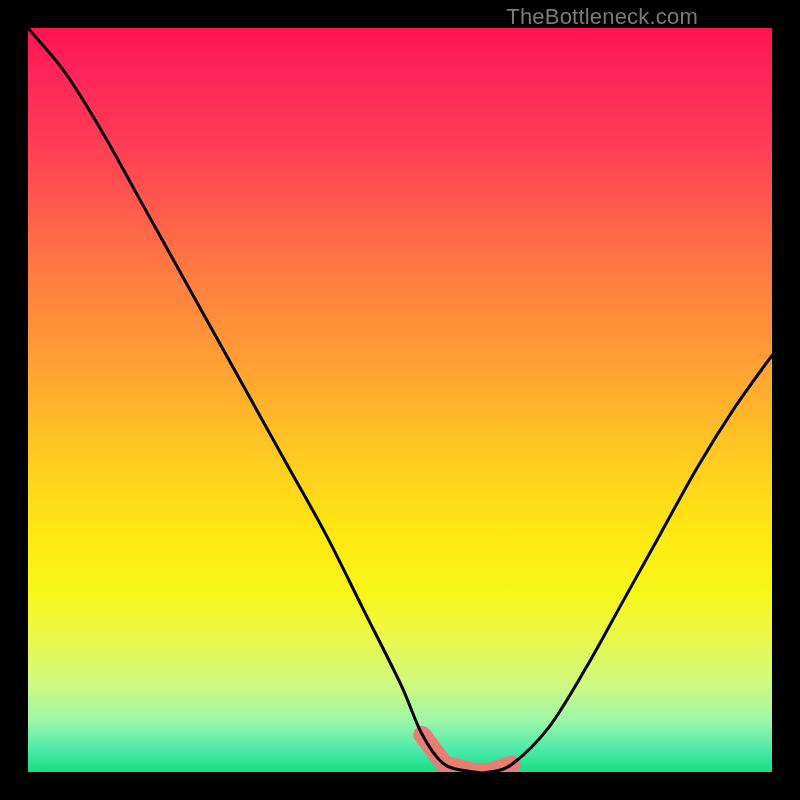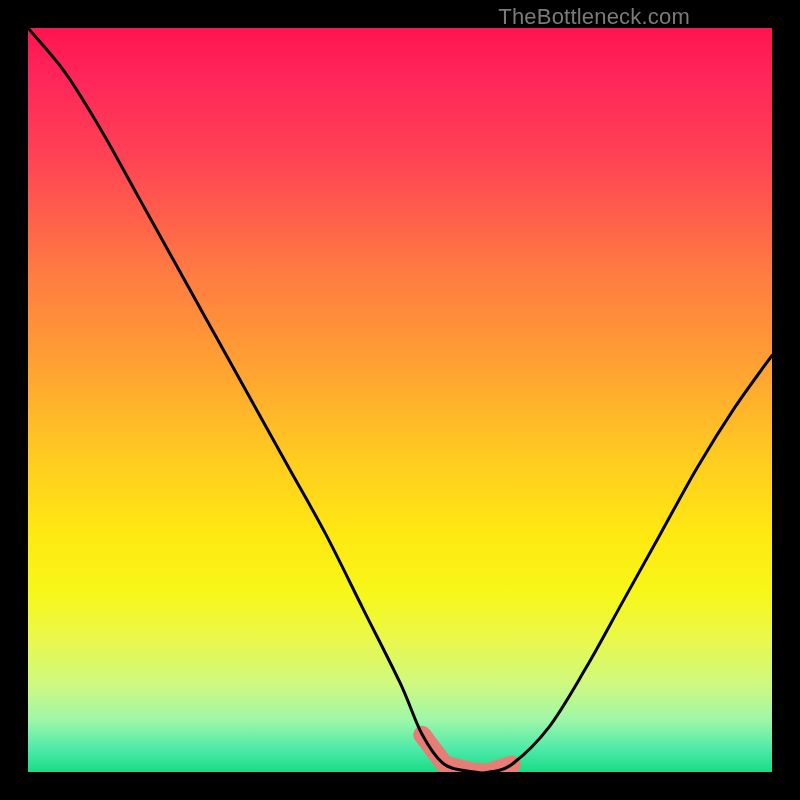--- a/index.html
+++ b/index.html
@@ -11,20 +11,21 @@
     overflow: hidden;
     font-family: Arial, Helvetica, sans-serif;
   }
   .frame {
     position: absolute;
     left: 0;
     top: 0;
     width: 700px;
     height: 800px;
     background: #000;
+    padding-left: 8px;
   }
   .watermark {
     position: absolute;
     top: 4px;
     right: 10px;
     color: #7a7a7a;
     font-size: 22px;
     font-weight: 500;
     letter-spacing: 0.2px;
   }

